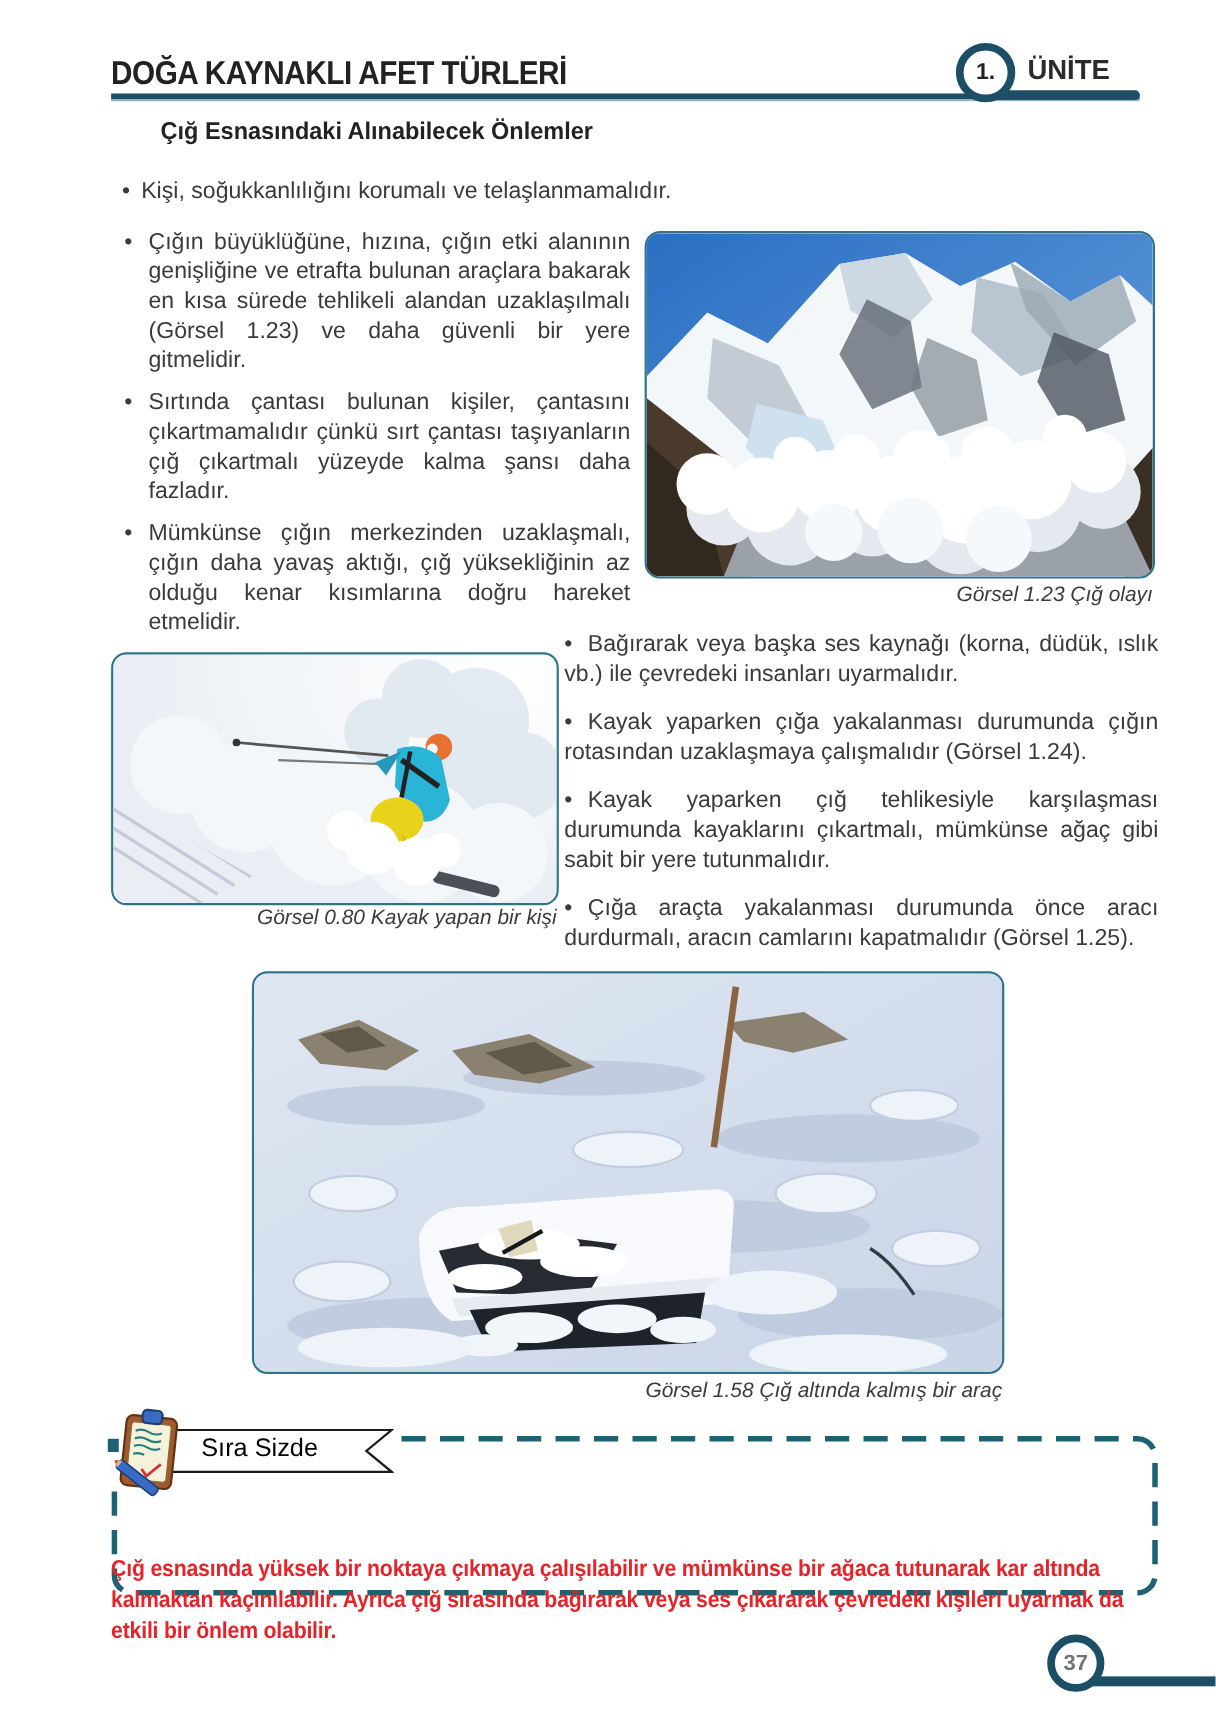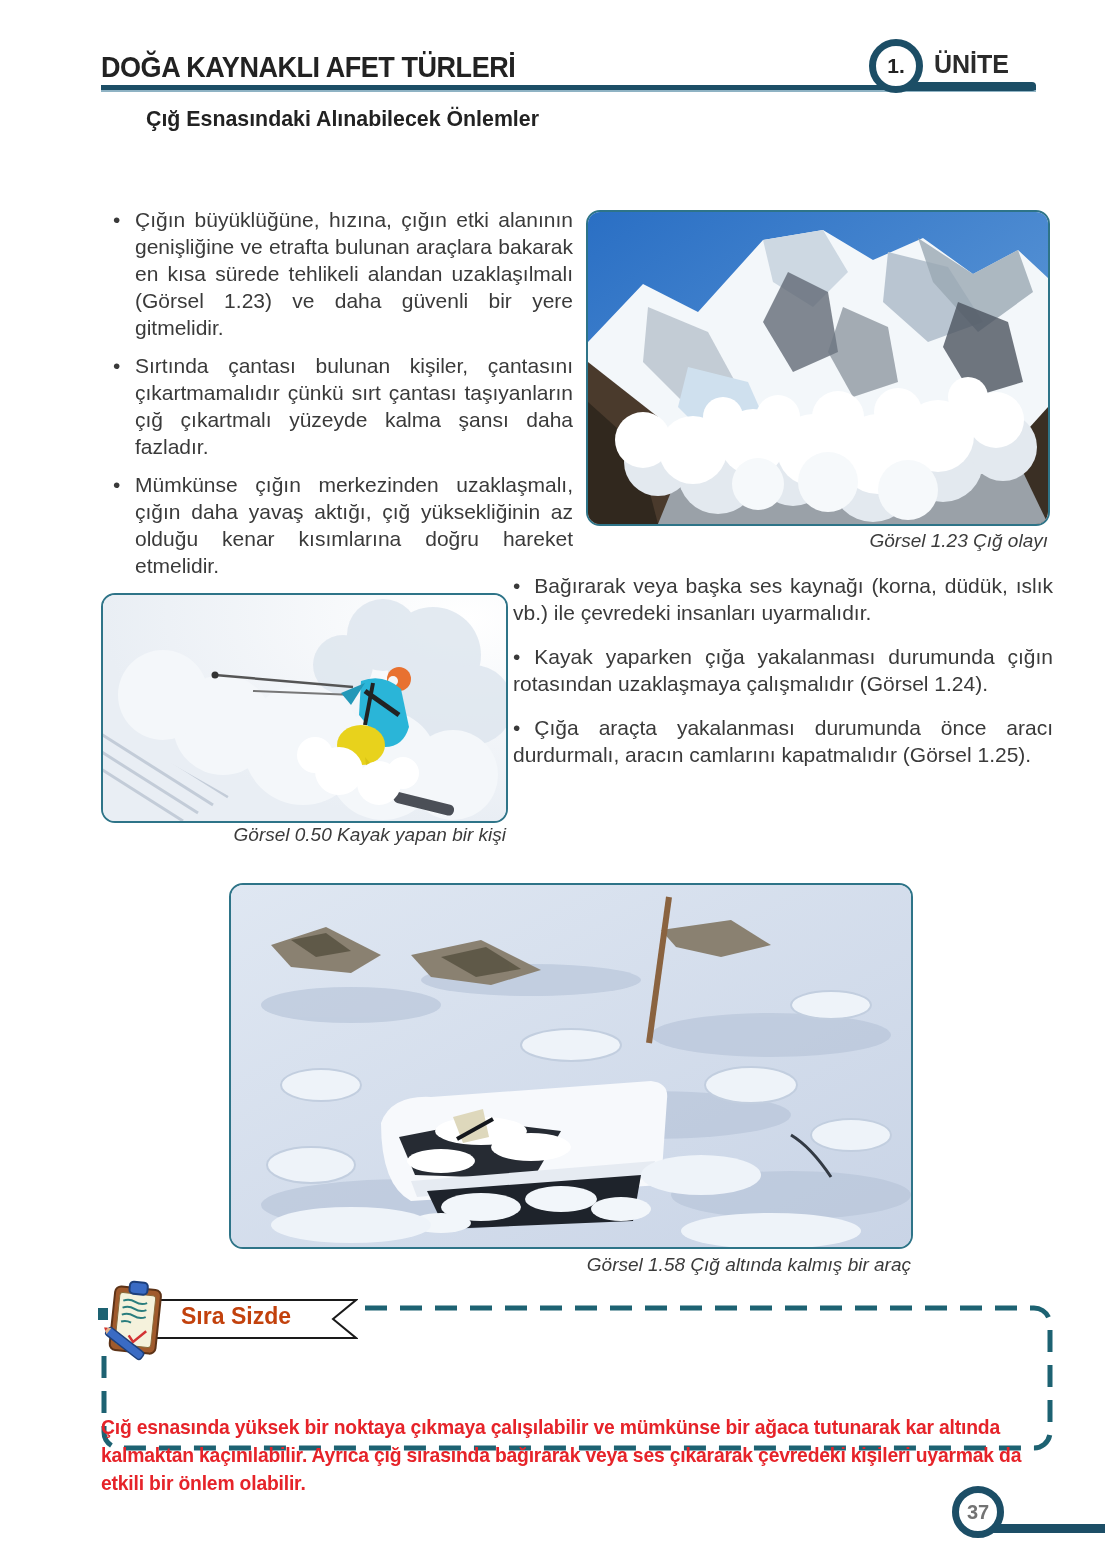--- a/index.html
+++ b/index.html
@@ -40,21 +40,21 @@
   .caption{position:absolute;font-size:19px;font-style:italic;color:#3b3b3b;text-align:right;}
   .cap1{left:570px;top:530px;width:462px;}
   .cap2{left:85px;top:824px;width:405px;}
   .cap3{left:213px;top:1254px;width:682px;}
   
   .dash-box{position:absolute;left:85px;top:1305px;width:952px;height:146px;z-index:1;}
   .patch{position:absolute;left:85px;top:1293px;width:255px;height:55px;background:#fff;z-index:2;}
   .banner{position:absolute;left:112px;top:1299px;width:230px;height:40px;z-index:3;}
   .banner-label{
     position:absolute;left:130px;top:1303px;width:180px;text-align:center;z-index:4;
-    font-size:23px;font-weight:bold;color:#c2410c;
+    font-size:23px;font-weight:normal;color:#000000;
   }
   .ss-icon{position:absolute;left:74px;top:1278px;width:86px;height:90px;z-index:4;}
   .question{position:absolute;left:100px;top:1362px;width:910px;font-size:21px;line-height:30px;color:#2e2e2e;z-index:3;}
   .question .qnum{margin-right:12px;}
   .answer{
     position:absolute;left:85px;top:1413px;width:1050px;z-index:3;
     font-size:21px;line-height:28px;font-weight:bold;color:#e62329;
     transform:scaleX(.92);transform-origin:left top;letter-spacing:-0.2px;
   }
   
@@ -74,20 +74,23 @@
   <div class="hdr-rule-dark"></div>
   <div class="hdr-rule-light"></div>
   <div class="unit-bar"></div>
   <div class="unit-badge">
     <span>1.</span>
   </div>
   <div class="unit-label">ÜNİTE</div>
 
   <div class="subtitle">Çığ Esnasındaki Alınabilecek Önlemler</div>
 
+  <div class="intro-bullet">
+    <span class="dot">•</span><span>Kişi, soğukkanlılığını korumalı ve telaşlanmamalıdır.</span>
+  </div>
 
   <div class="col-left">
     <div class="b-item">
       <span class="dot">•</span>
       <span class="btext">Çığın büyüklüğüne, hızına, çığın etki alanının genişliğine ve etrafta bulunan araçlara bakarak en kısa sürede tehlikeli alandan uzaklaşılmalı (Görsel 1.23) ve daha güvenli bir yere gitmelidir.</span>
     </div>
     <div class="b-item">
       <span class="dot">•</span>
       <span class="btext">Sırtında çantası bulunan kişiler, çantasını çıkartmamalıdır çünkü sırt çantası taşıyanların çığ çıkartmalı yüzeyde kalma şansı daha fazladır.</span>
     </div>
@@ -96,20 +99,23 @@
       <span class="btext">Mümkünse çığın merkezinden uzaklaşmalı, çığın daha yavaş aktığı, çığ yüksekliğinin az olduğu kenar kısımlarına doğru hareket etmelidir.</span>
     </div>
   </div>
 
   <div class="col-right">
     <div class="br-item">
       <span class="dot">•</span><span>Bağırarak veya başka ses kaynağı (korna, düdük, ıslık vb.) ile çevredeki insanları uyarmalıdır.</span>
     </div>
     <div class="br-item">
       <span class="dot">•</span><span>Kayak yaparken çığa yakalanması durumunda çığın rotasından uzaklaşmaya çalışmalıdır (Görsel 1.24).</span>
+    </div>
+    <div class="br-item">
+      <span class="dot">•</span><span>Kayak yaparken çığ tehlikesiyle karşılaşması durumunda kayaklarını çıkartmalı, mümkünse ağaç gibi sabit bir yere tutunmalıdır.</span>
     </div>
     <div class="br-item">
       <span class="dot">•</span><span>Çığa araçta yakalanması durumunda önce aracı durdurmalı, aracın camlarını kapatmalıdır (Görsel 1.25).</span>
     </div>
   </div>
 
   <div class="fig fig1">
     <svg width="460" height="312" viewBox="0 0 460 312">
       <defs>
         <linearGradient id="sky" x1="0" y1="0" x2="1" y2="1">
@@ -211,21 +217,21 @@
       <path d="M262 162 L282 186 L266 192 Z" fill="#d9c415"></path>
       <rect x="292" y="196" width="62" height="11" rx="5" transform="rotate(14 292 196)" fill="#4b4f57"></rect>
       <g fill="#ffffff">
         <circle cx="236" cy="176" r="24"></circle>
           <circle cx="276" cy="188" r="22"></circle>
           <circle cx="212" cy="160" r="18"></circle>
         <circle cx="300" cy="178" r="16"></circle>
       </g>
     </svg>
   </div>
-  <div class="caption cap2">Görsel 0.50 Kayak yapan bir kişi</div>
+  <div class="caption cap2">Görsel 0.80 Kayak yapan bir kişi</div>
 
   <div class="fig fig3">
     <svg width="680" height="362" viewBox="0 0 680 362">
       <defs>
         <linearGradient id="snow3" x1="0" y1="0" x2="1" y2="1">
           <stop offset="0" stop-color="#dfe7f2"></stop>
             <stop offset="1" stop-color="#c9d4e6"></stop>
         </linearGradient>
       </defs>
       <rect width="680" height="362" fill="url(#snow3)"></rect>

